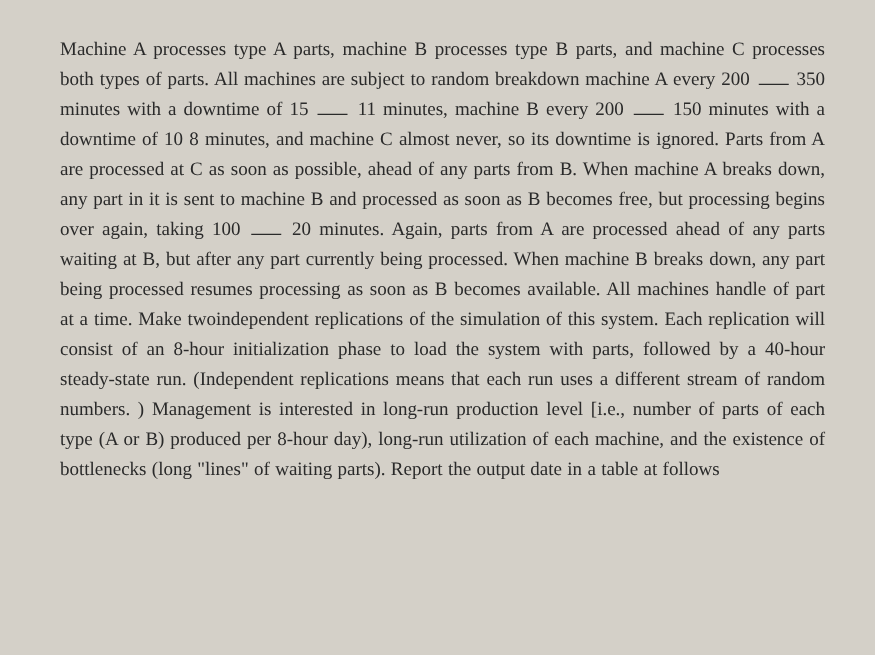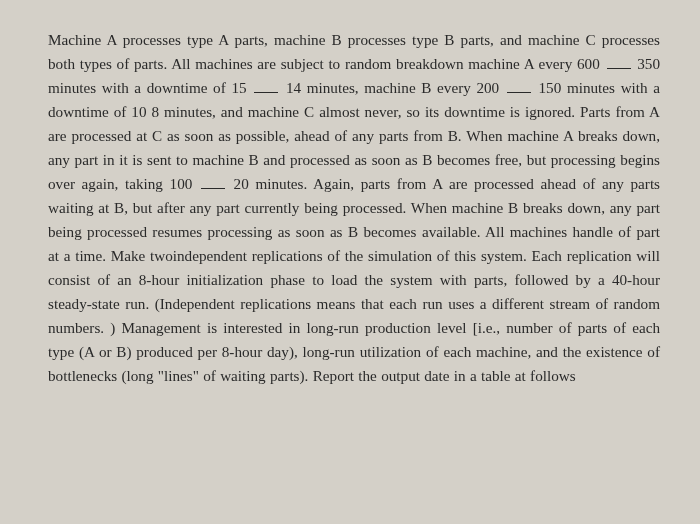--- a/index.html
+++ b/index.html
@@ -28,22 +28,22 @@
       width: 24px;
       height: 0.9em;
       vertical-align: baseline;
       margin: 0 2px;
     }
   </style>
 </head>
 <body>
 
 <div class="document-text">
-  <span>Machine A processes type A parts, machine B processes type B parts, and machine C processes both types of parts. All machines are subject to random breakdown machine A every 600</span>
+  <span>Machine A processes type A parts, machine B processes type B parts, and machine C processes both types of parts. All machines are subject to random breakdown machine A every 200</span>
   <span class="blank"></span>
   <span>350 minutes with a downtime of 15</span>
   <span class="blank"></span>
-  <span>14 minutes, machine B every 200</span>
+  <span>11 minutes, machine B every 200</span>
   <span class="blank"></span>
   <span>150 minutes with a downtime of 10 8 minutes, and machine C almost never, so its downtime is ignored. Parts from A are processed at C as soon as possible, ahead of any parts from B. When machine A breaks down, any part in it is sent to machine B and processed as soon as B becomes free, but processing begins over again, taking 100</span>
   <span class="blank"></span>
   <span>20 minutes. Again, parts from A are processed ahead of any parts waiting at B, but after any part currently being processed. When machine B breaks down, any part being processed resumes processing as soon as B becomes available. All machines handle of part at a time. Make twoindependent replications of the simulation of this system. Each replication will consist of an 8-hour initialization phase to load the system with parts, followed by a 40-hour steady-state run. (Independent replications means that each run uses a different stream of random numbers. ) Management is interested in long-run production level [i.e., number of parts of each type (A or B) produced per 8-hour day), long-run utilization of each machine, and the existence of bottlenecks (long "lines" of waiting parts). Report the output date in a table at follows</span>
 </div>
 
 </body></html>

